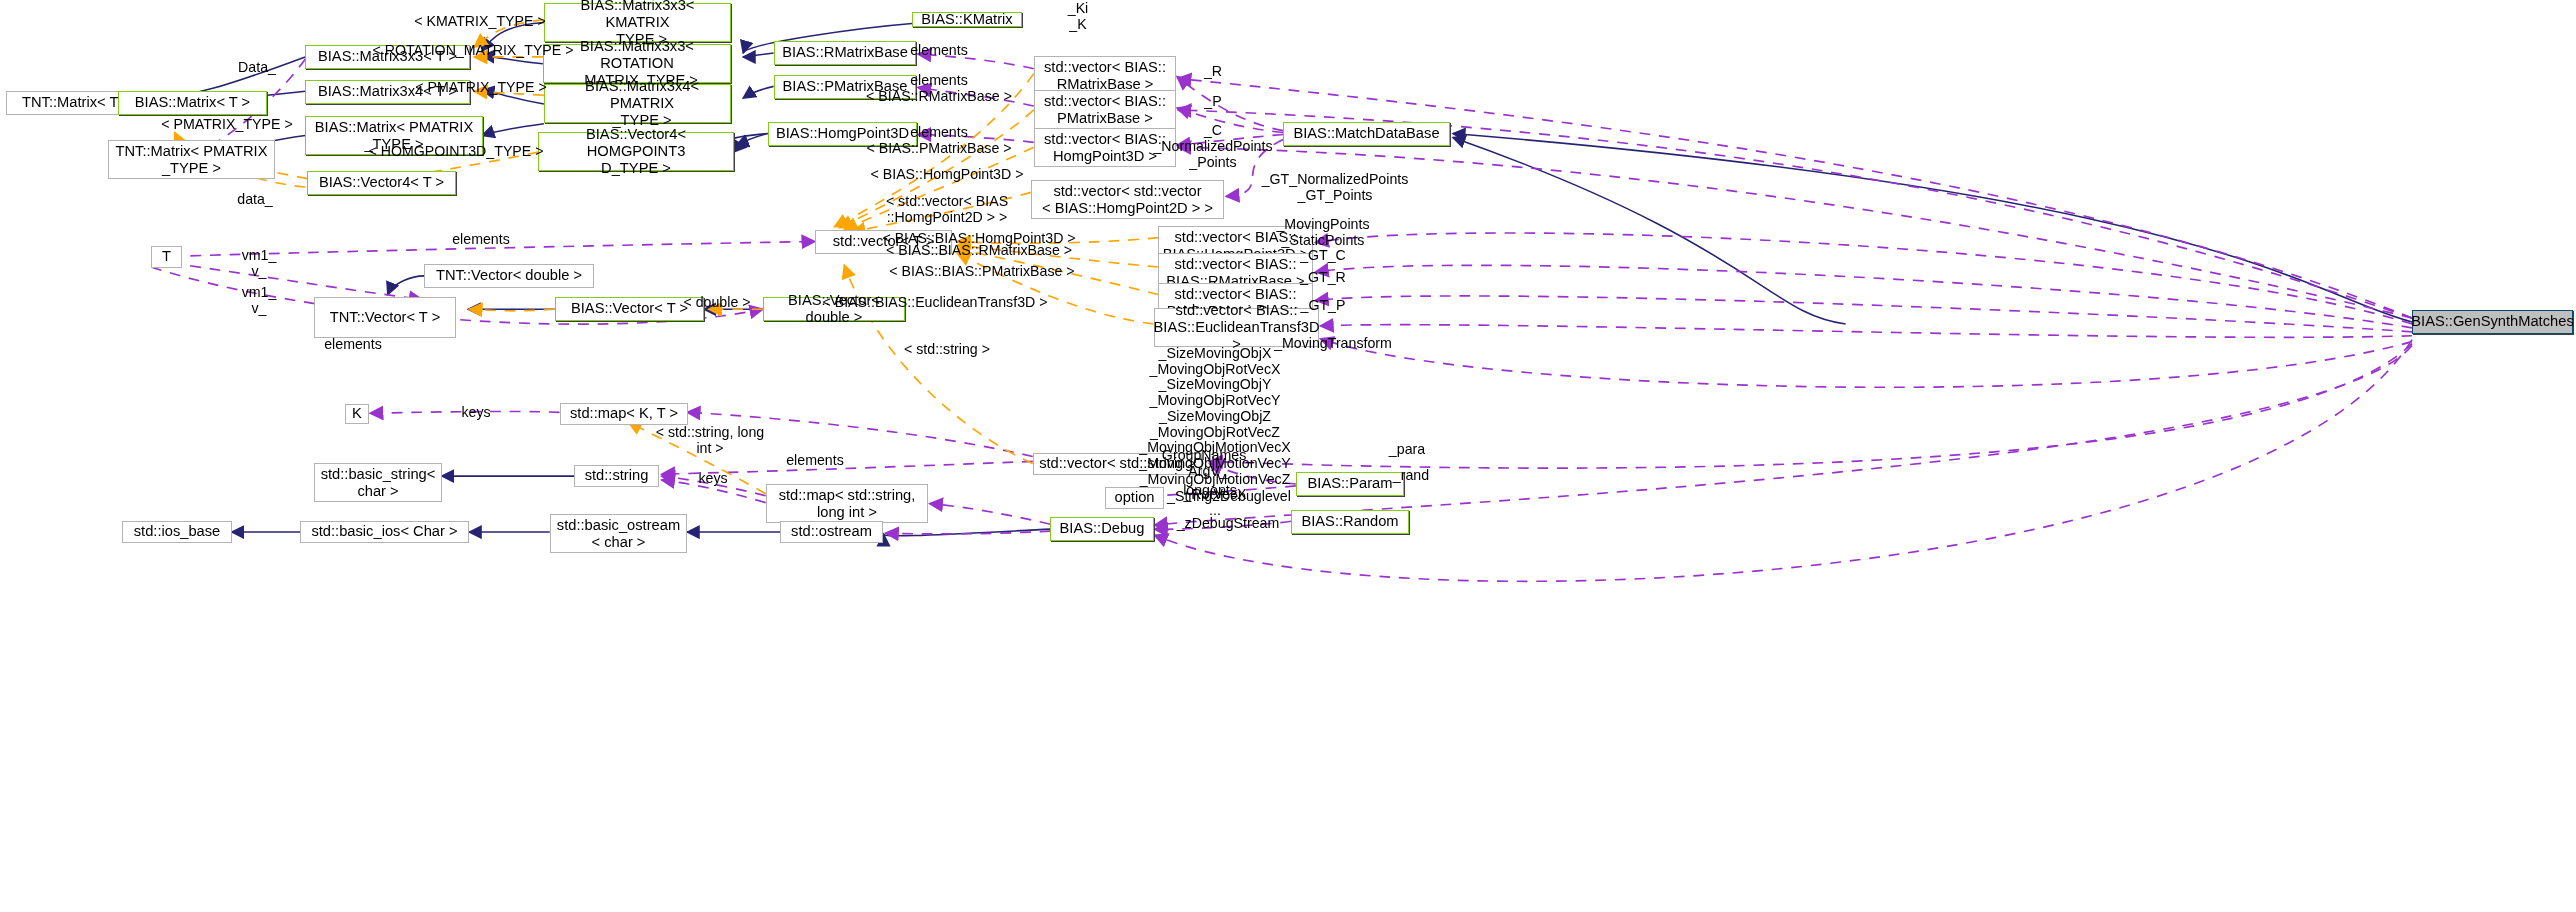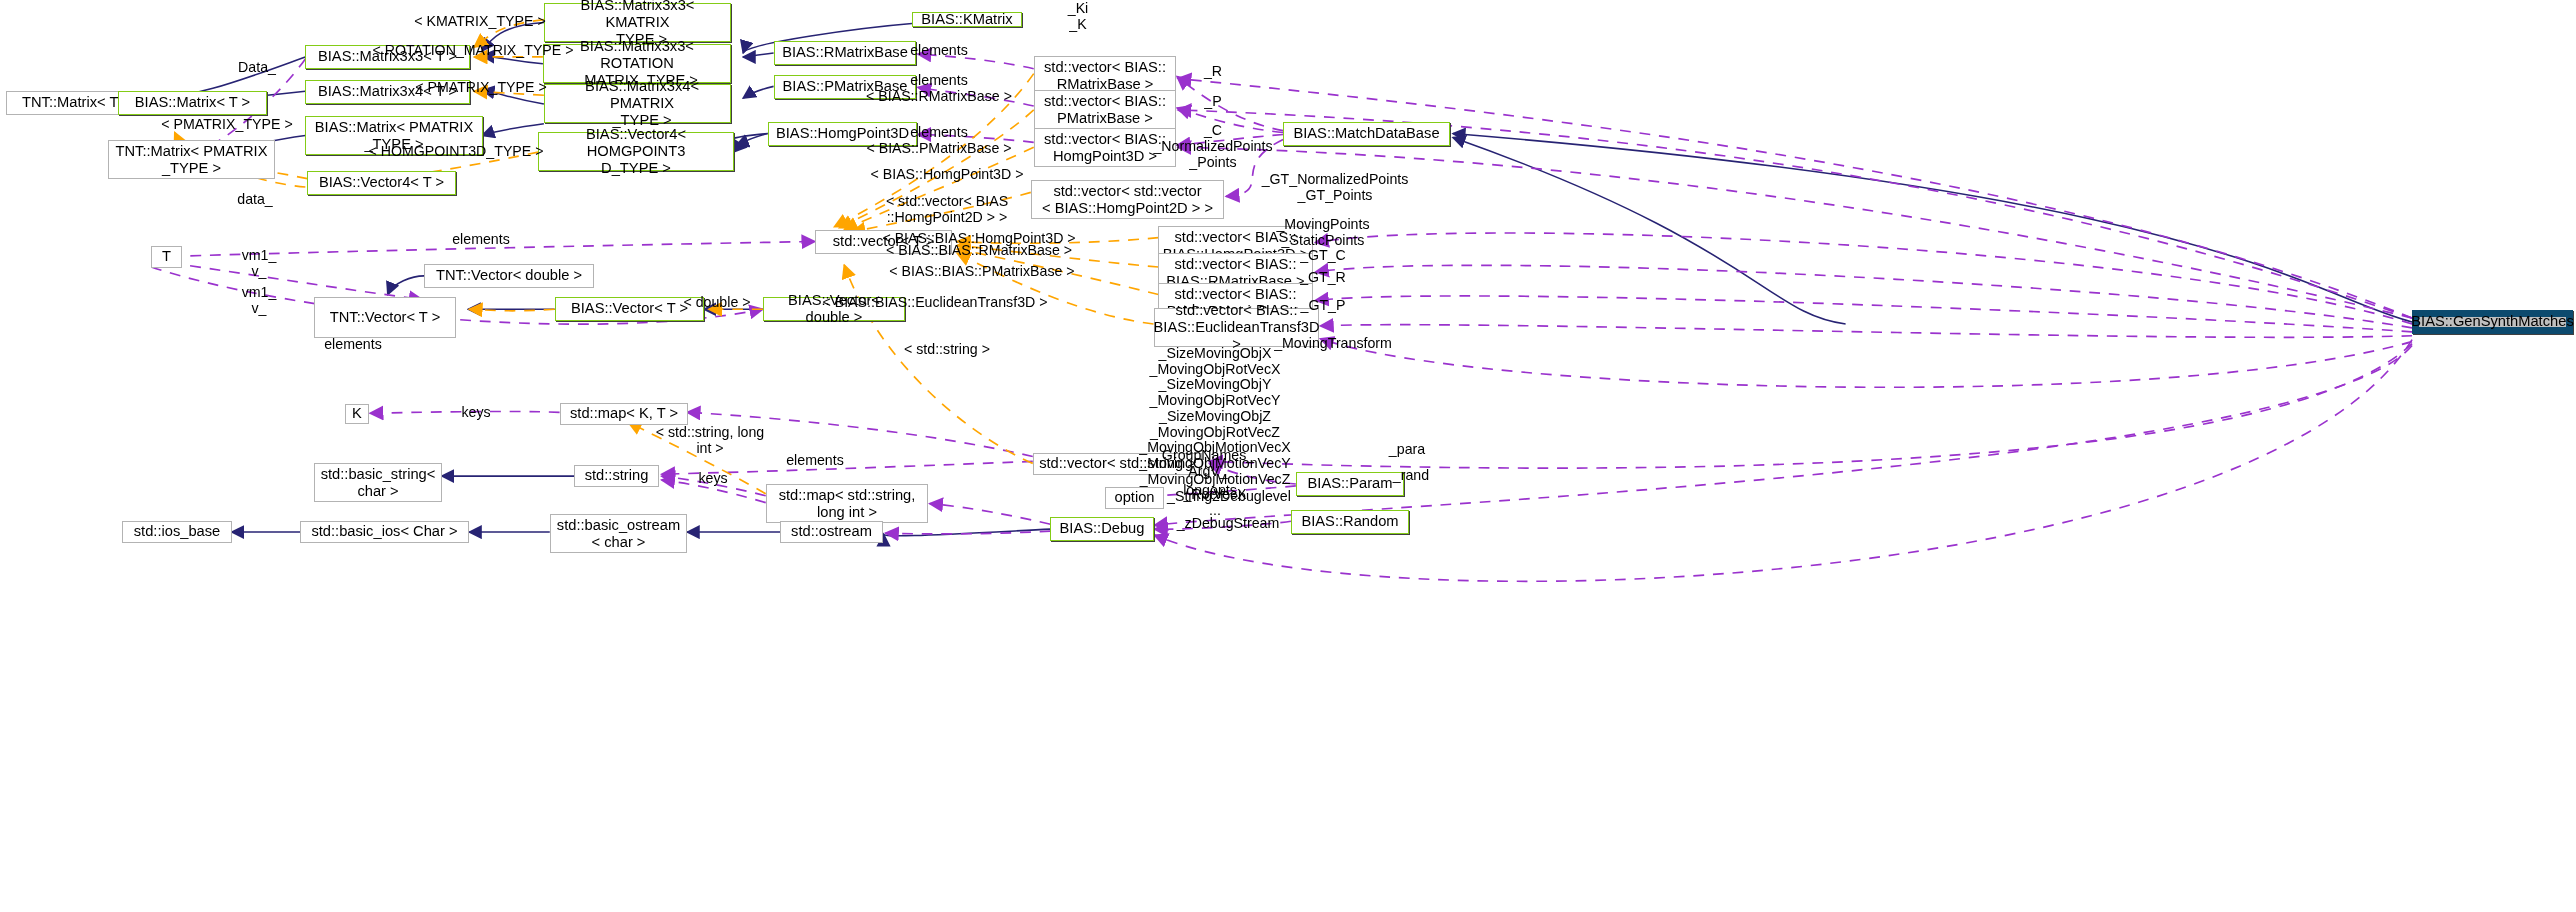--- a/index.html
+++ b/index.html
@@ -21,21 +21,21 @@
     line-height:16.7px;
     color:#000000;
     white-space:pre-line;
     padding:1px 2.9px;
   }
   
   .n-plain{border:1px solid #b3b3b3;}
   
   .n-class{border:1px solid #84cc16;box-shadow:1px 1px 0 0 #404040;}
   
-  .n-focus{border:7px solid #0c4a6e;background:#bfbfbf;box-shadow:1px 1px 0 0 #404040;}
+  .n-focus{border:1px solid #0c4a6e;background:#bfbfbf;box-shadow:1px 1px 0 0 #404040;}
   .lbl{
     position:absolute;
     font-size:14.2px;
     line-height:15.7px;
     color:#000000;
     white-space:pre-line;
     text-align:center;
     transform:translateX(-50%);
   }
 </style>

